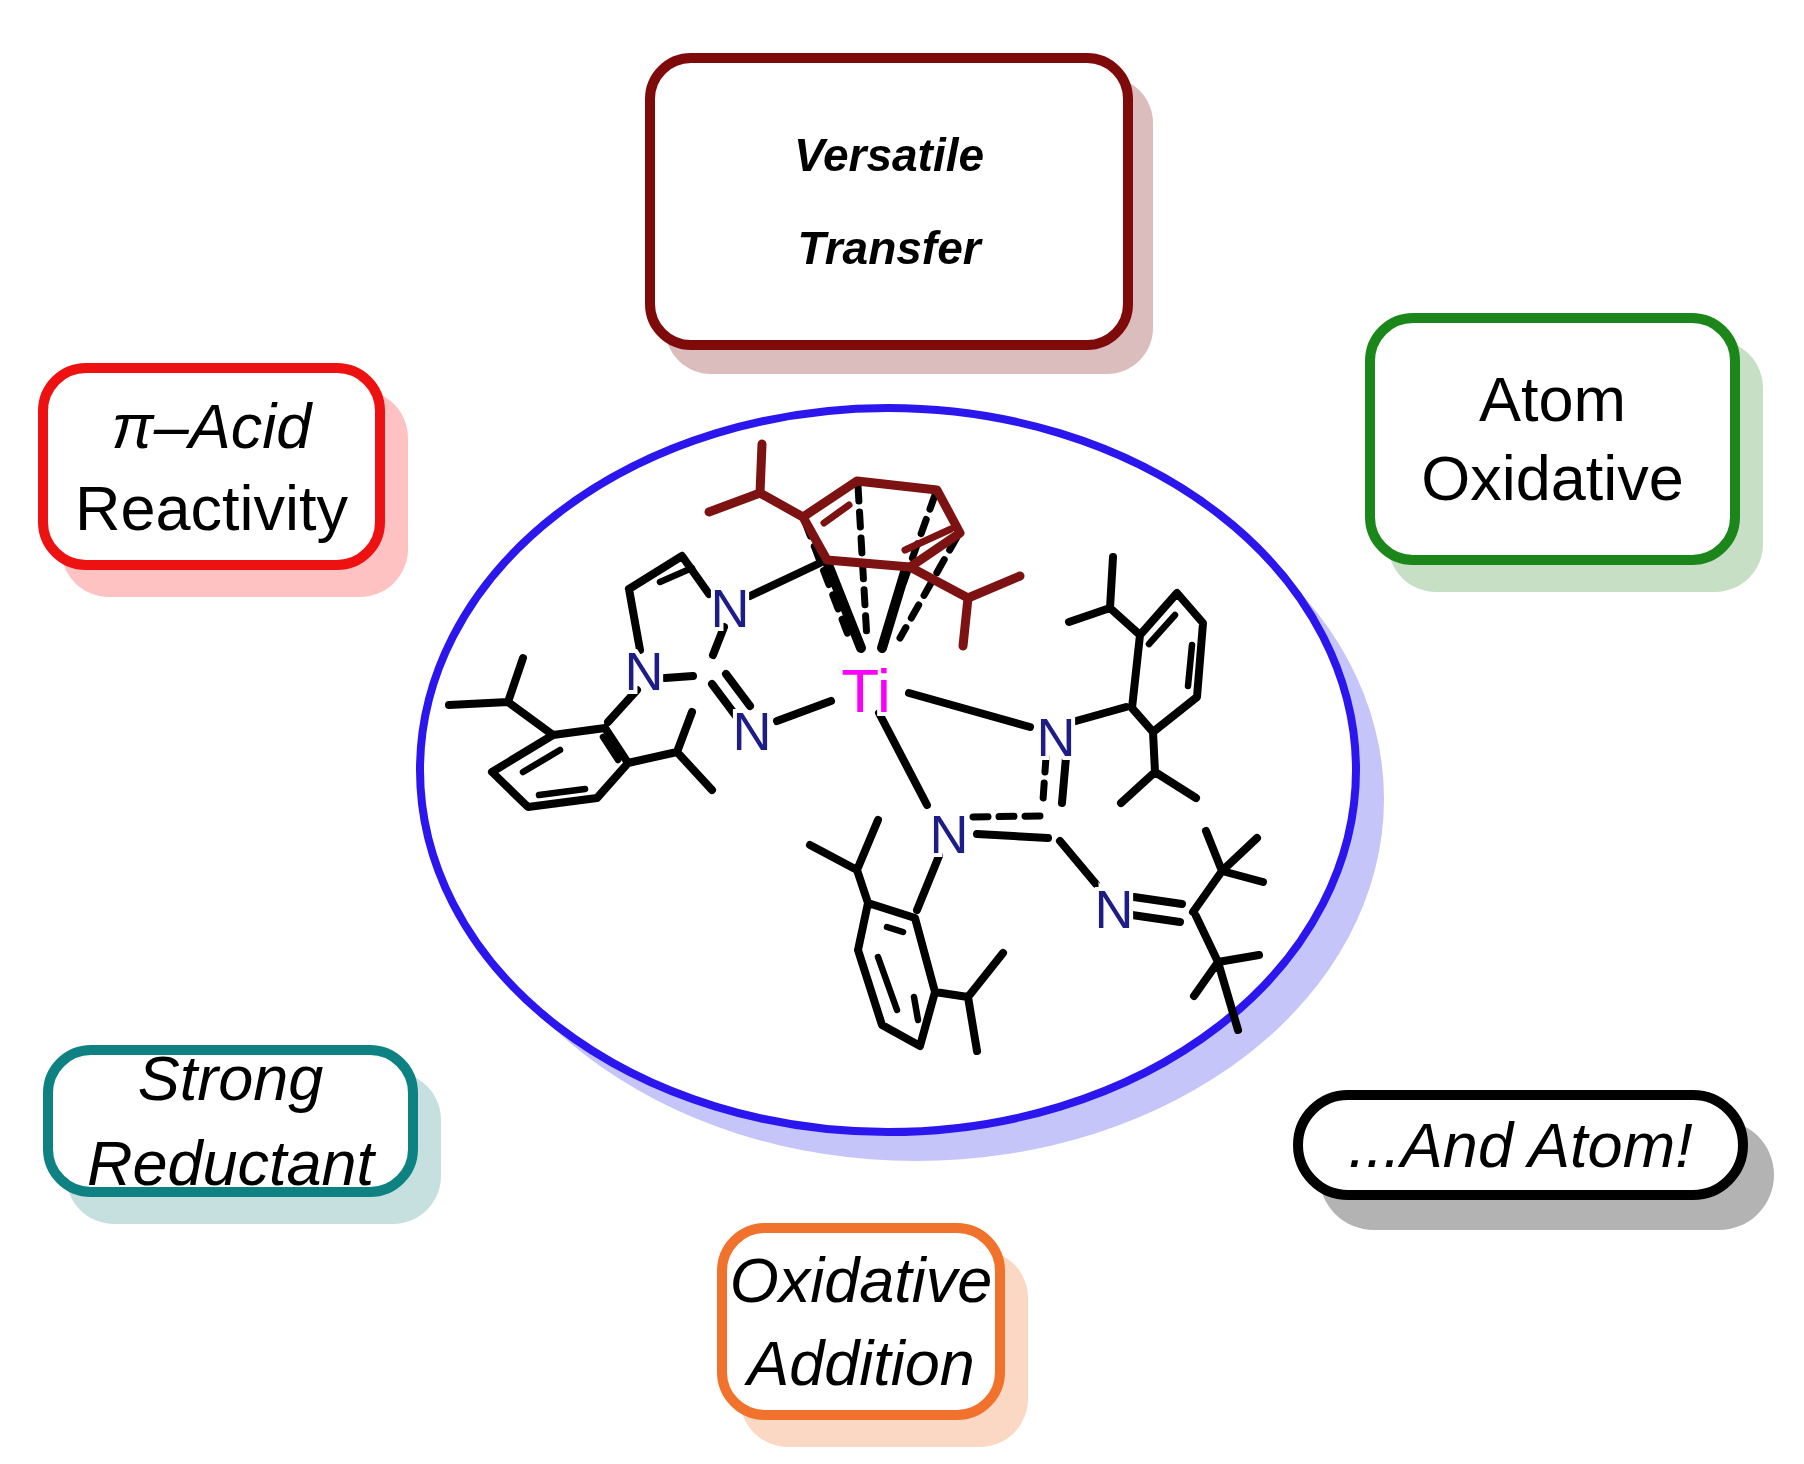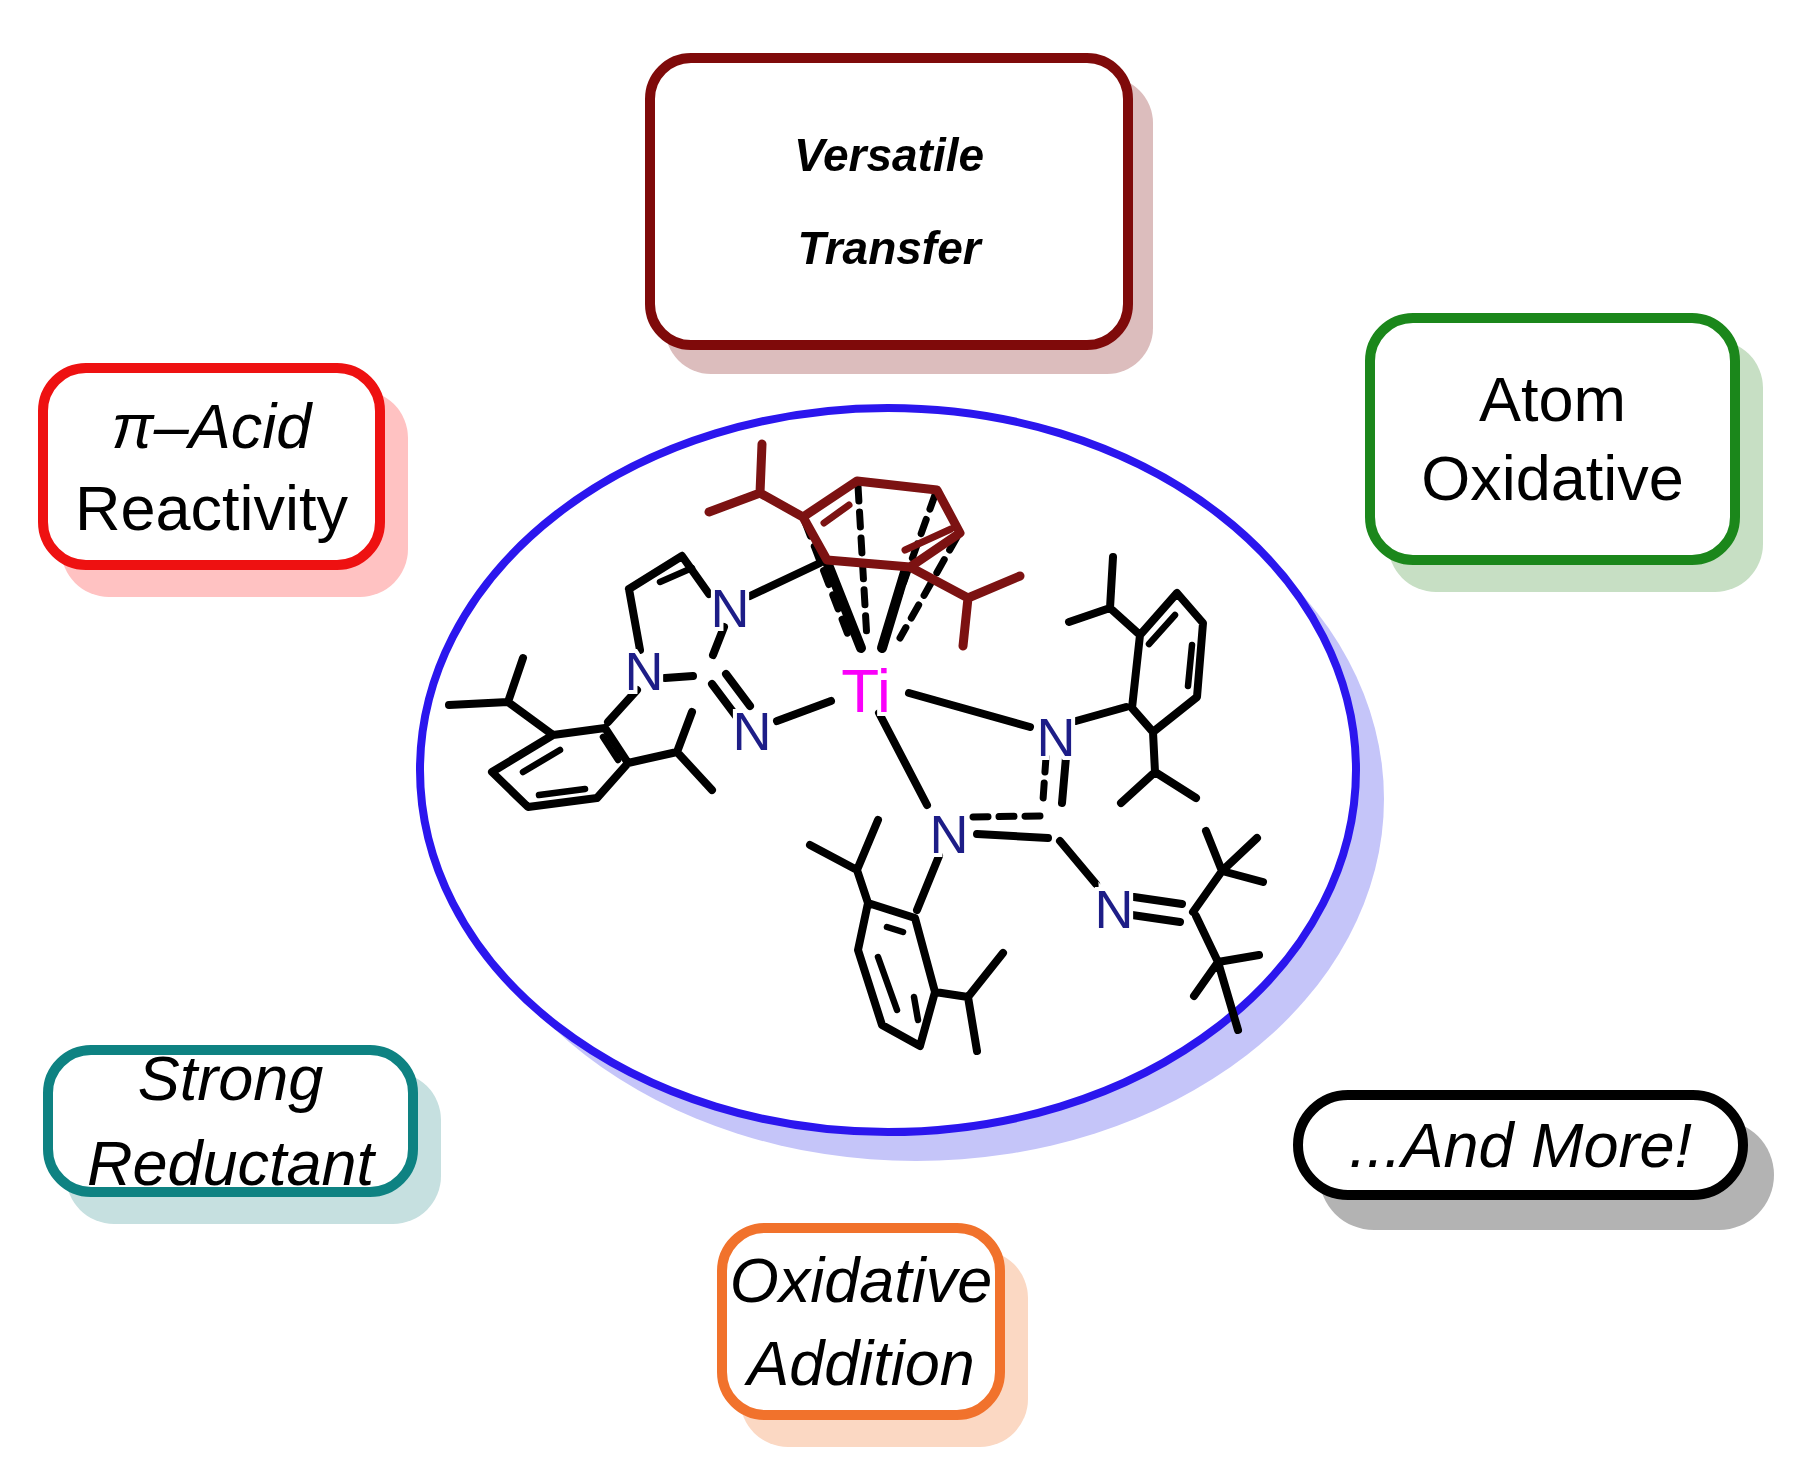--- a/index.html
+++ b/index.html
@@ -136,17 +136,17 @@
     <div class="box-shadow-layer" style="background-color: rgb(251, 216, 195);"></div>
     <div class="box-face" style="border-color: rgb(241, 114, 44);">
       <div class="box-line it">Oxidative</div>
       <div class="box-line it">Addition</div>
     </div>
   </div>
 
   <div class="box box-more">
     <div class="box-shadow-layer" style="background-color: rgb(179, 179, 179);"></div>
     <div class="box-face" style="border-color: rgb(0, 0, 0);">
-      <div class="box-line it">...And More!</div>
+      <div class="box-line it">...And Atom!</div>
     </div>
   </div>
 
 </div>
 
 </body></html>

